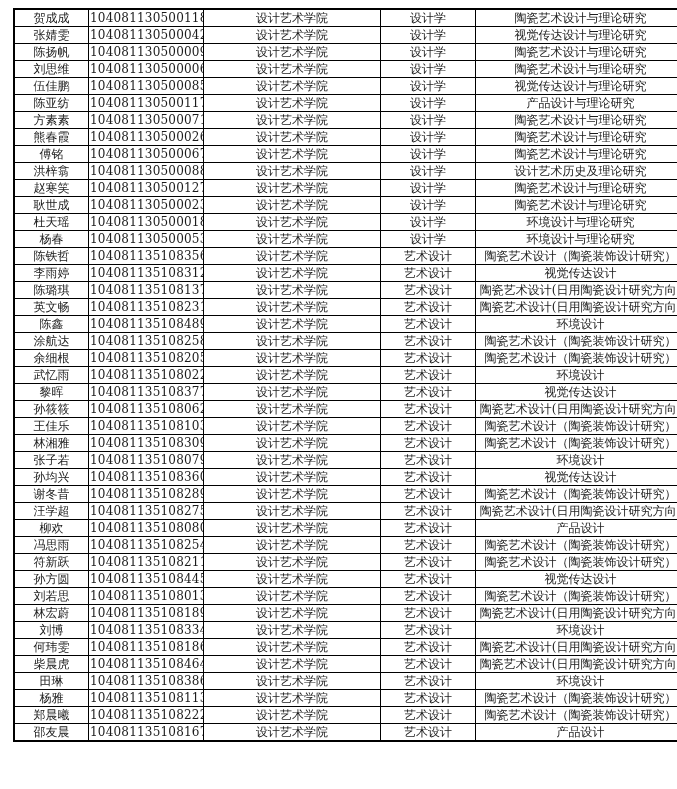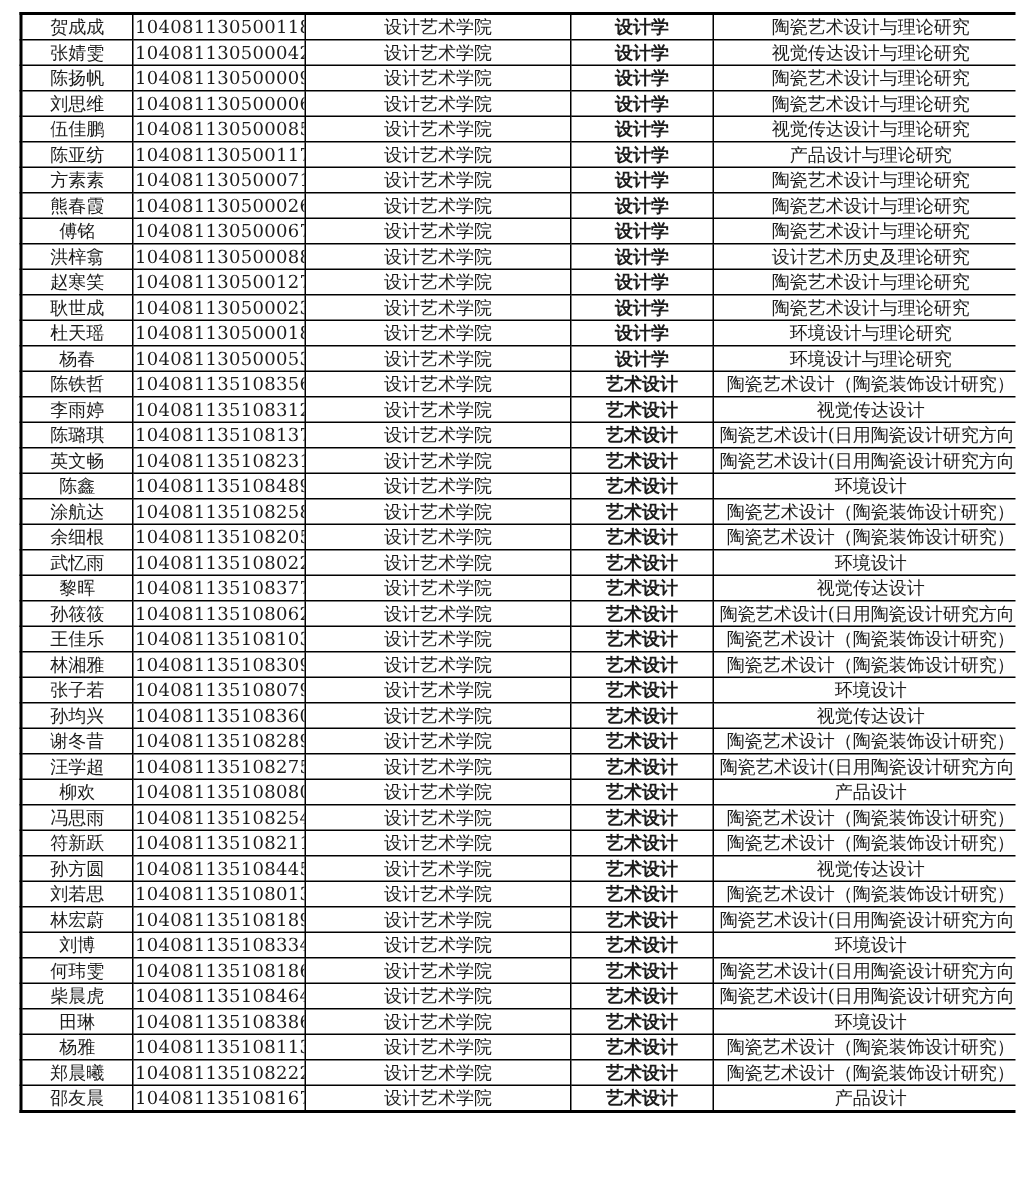--- a/index.html
+++ b/index.html
@@ -34,21 +34,21 @@
     vertical-align: middle;
     font-size: 12px;
     color: #1c1c1c;
     white-space: nowrap;
     overflow: hidden;
     line-height: 1;
   }
   td.col-name   { width: 71px;  }
   td.col-id     { width: 112px; font-size: 12px; letter-spacing: 0.2px; }
   td.col-college{ width: 174px; }
-  td.col-major  { width: 92px; font-weight: bold;  }
+  td.col-major  { width: 92px;  }
   td.col-dir    { width: 207px; font-size: 11.5px; }
 </style>
 </head>
 <body>
 
 <div class="page">
   <table class="roster">
     <tbody>
         <tr>
           <td class="col-name">贺成成</td>

